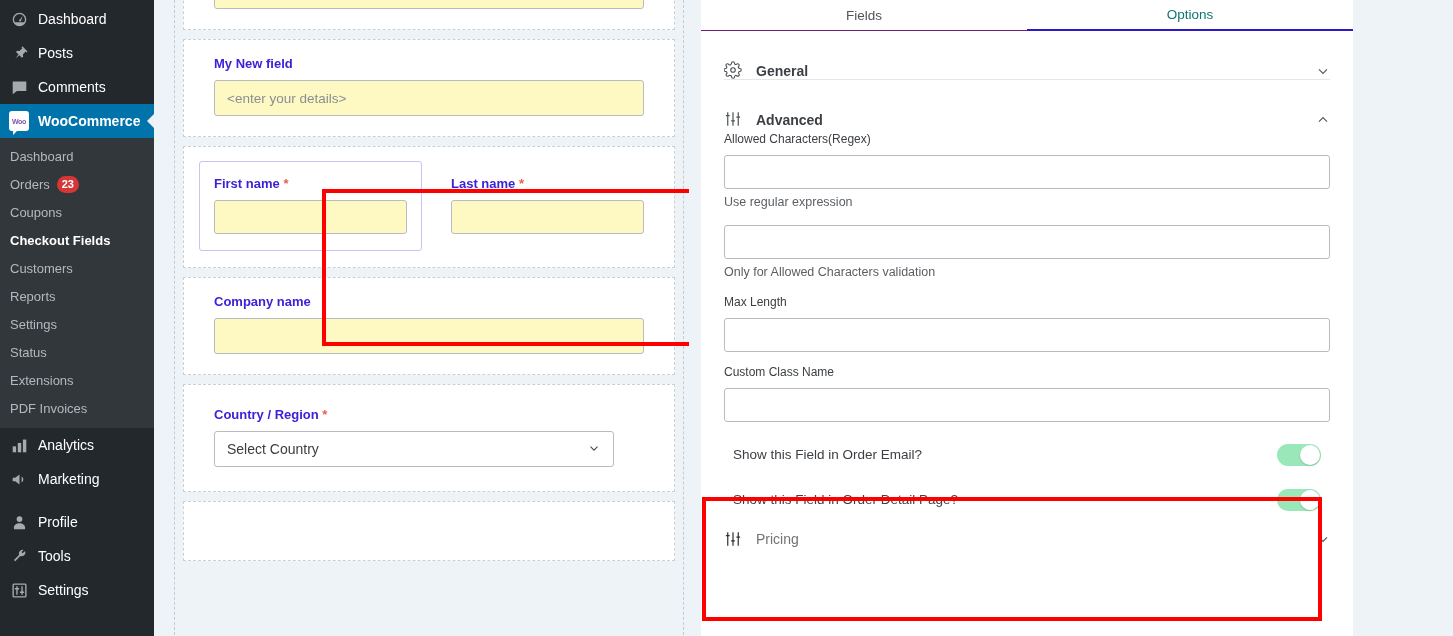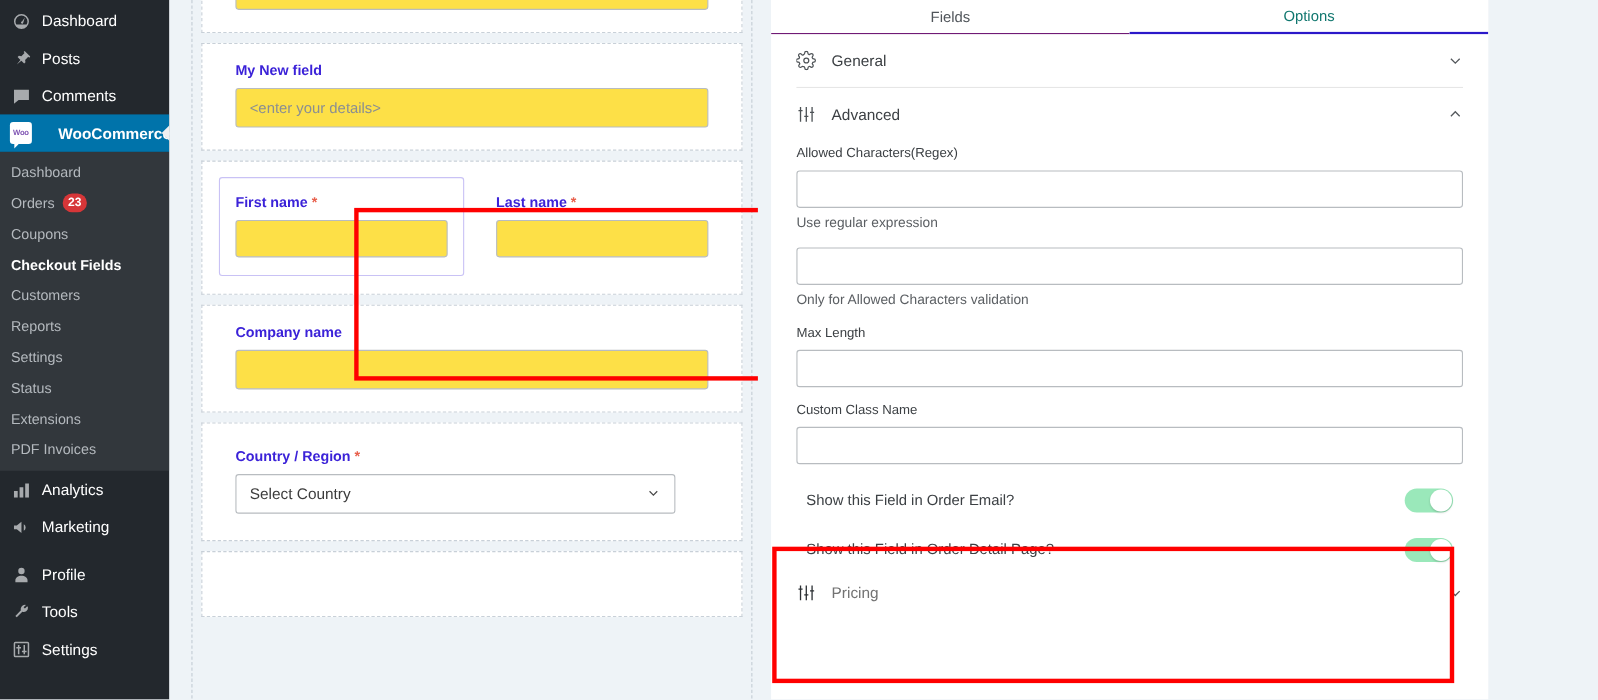--- a/index.html
+++ b/index.html
@@ -36,21 +36,20 @@
     margin-right: 9px;
     display: flex; align-items: center; justify-content: center;
     color: #a7aaad;
     flex: 0 0 20px;
   }
   .nav-item svg { display: block; }
   .nav-item.active {
     background: #0073aa;
     color: #fff;
     font-weight: 600;
-    gap: 15px;
   }
   .nav-item.active .ico { color: #fff; }
   .nav-item.active::after {
     content: "";
     position: absolute; right: -1px; top: 50%;
     margin-top: -8px;
     border-style: solid;
     border-width: 8px 8px 8px 0;
     border-color: transparent #f0f0f1 transparent transparent;
   }
@@ -121,21 +120,21 @@
     font-weight: 700;
     margin-bottom: 9px;
   }
   .req { color: #e8604c; font-weight: 700; }
   .finput {
     display: block;
     width: 100%;
     height: 36px;
     border: 1px solid #b8bcc0;
     border-radius: 3px;
-    background: #fde047;
+    background: #fef9c3;
     font-size: 13.5px;
     color: #7b7f83;
     padding: 0 12px;
     outline: none;
     font-family: "Liberation Sans", sans-serif;
   }
   .finput::placeholder { color: #8a8e92; }
   .fselect {
     width: 400px;
     height: 36px;
@@ -183,24 +182,25 @@
     color: #50555a;
     border-bottom: 1px solid #701a75;
     cursor: pointer;
     background: #fff;
   }
   .tab.active {
     border-bottom: 2px solid #2b18c9;
     color: #0f766e;
   }
   .acc-head {
-    display: flex; align-items: center;
+    display: flex; align-items: flex-end;
     height: 48px;
     padding: 0 22px 0 23px;
     cursor: pointer;
+    font-weight: bold;
   }
   .acc-head .aicon { width: 20px; margin-right: 12px; color: #4d5256; display:flex; }
   .acc-head .atitle { flex: 1; font-size: 14px; color: #3c4044; }
   .chev { color: #55595d; display:flex; }
   .divider { height: 1px; background: #e6e6e6; margin: 0 23px; }
 
   .opt-body { padding: 4px 23px 0 23px; }
   .opt-label { font-size: 12px; color: #3c4044; margin-bottom: 9px; display:block; }
   .opt-input {
     display: block; width: 100%; height: 34px;

